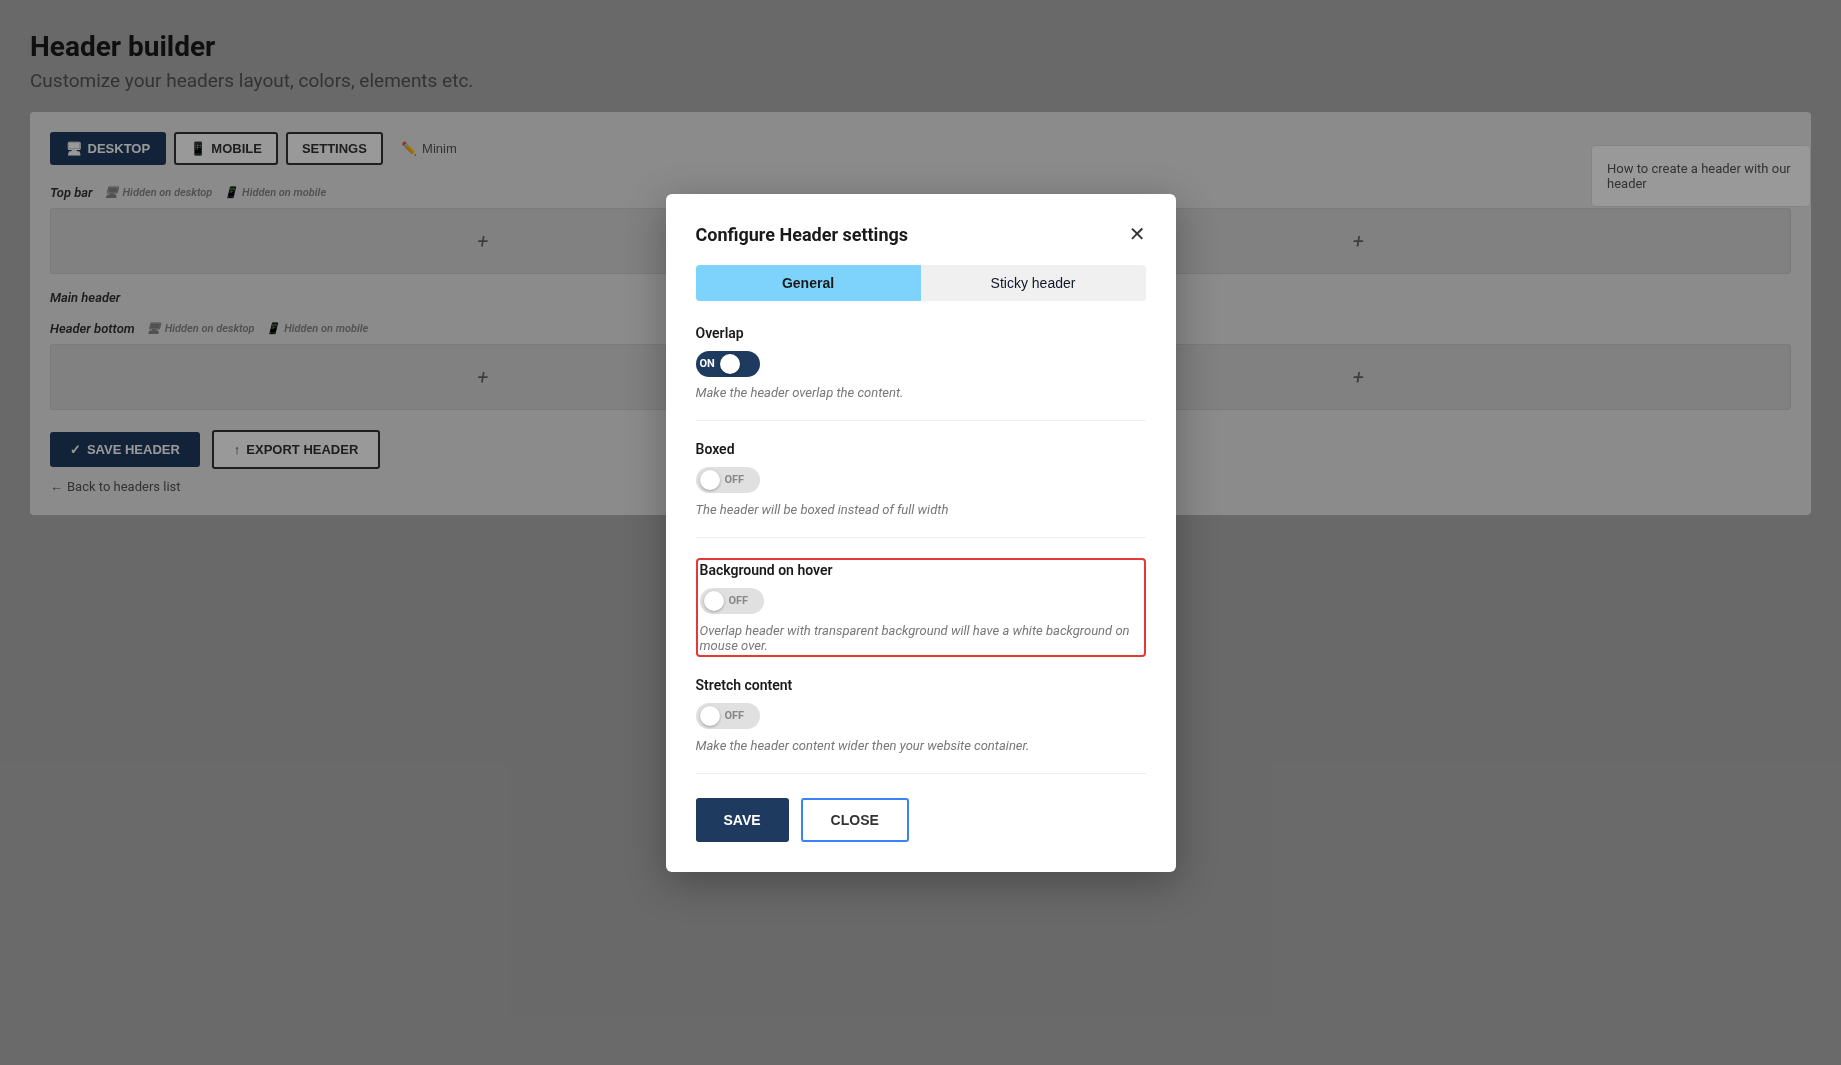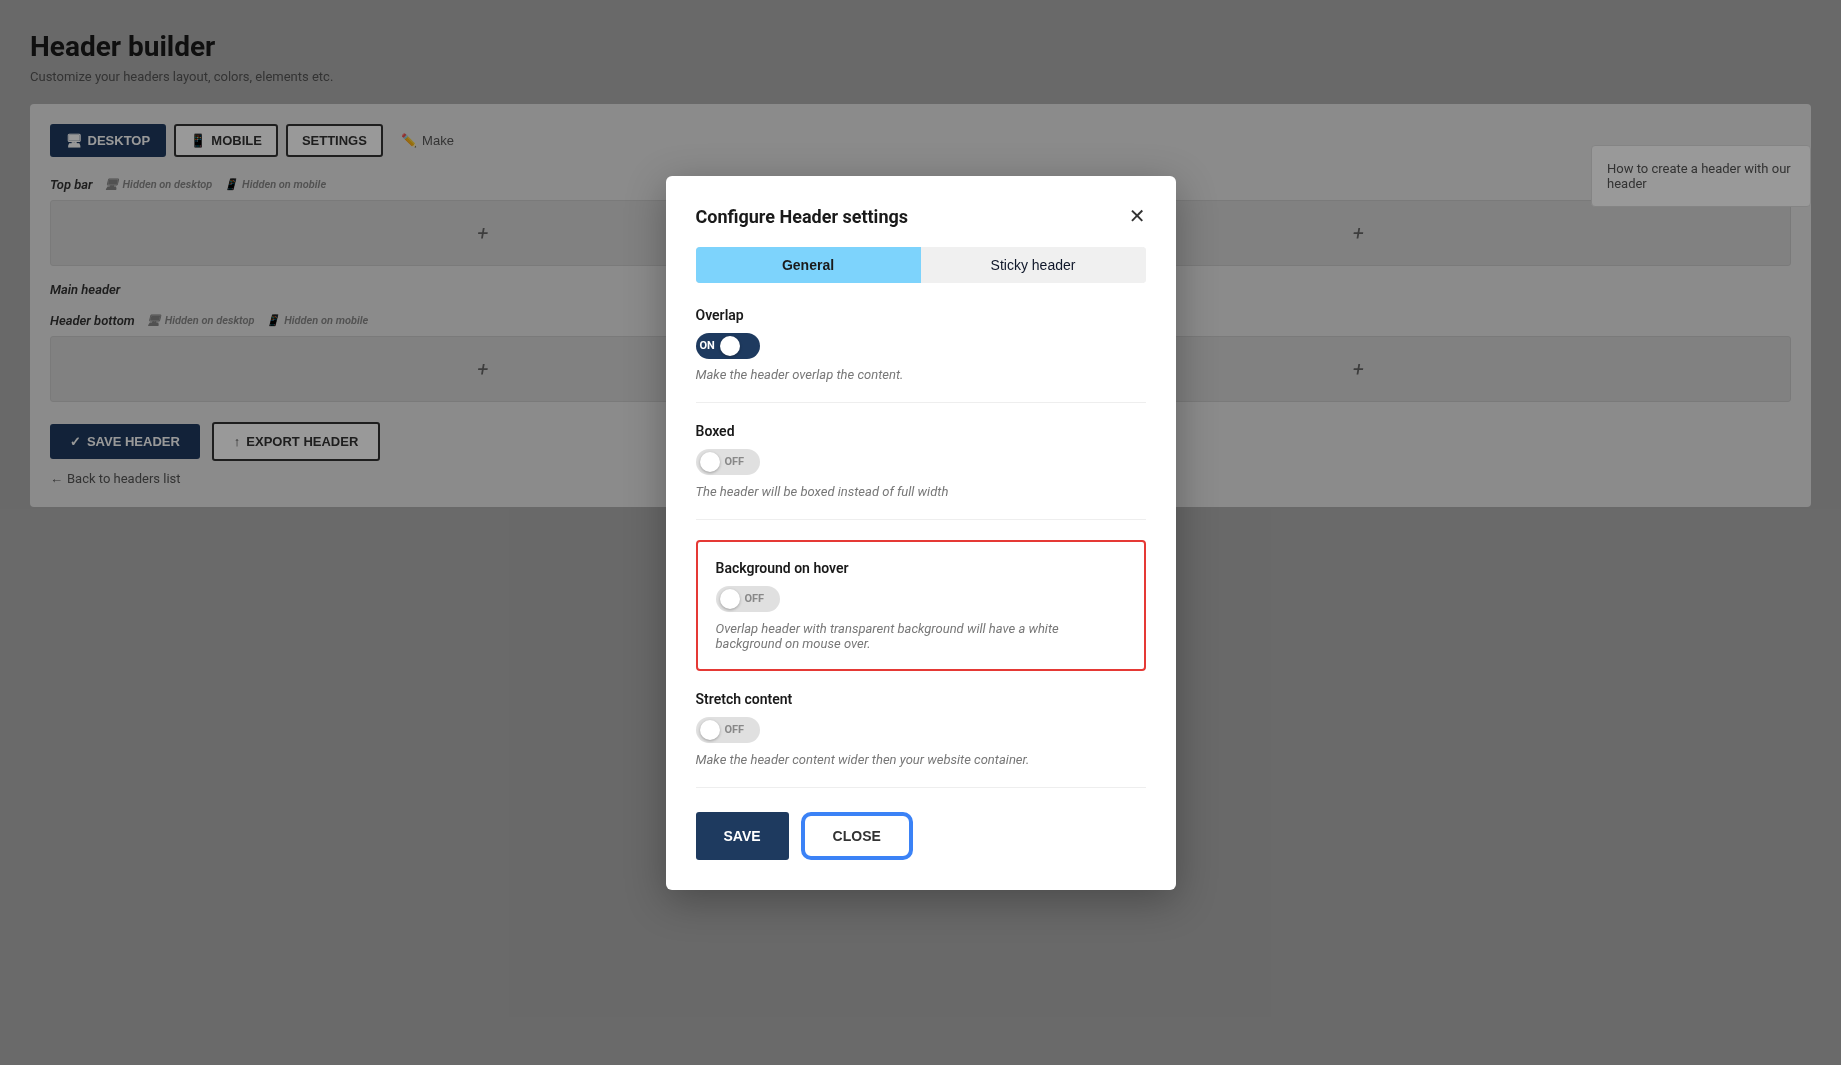--- a/index.html
+++ b/index.html
@@ -20,21 +20,21 @@
     }
 
     .page-title {
       font-size: 28px;
       font-weight: 700;
       color: #1a1a1a;
       margin-bottom: 6px;
     }
 
     .page-subtitle {
-      font-size: 13px;
+      font-size: 19px;
       color: #555;
       margin-bottom: 20px;
     }
 
     .builder-area {
       background: #e8e8e8;
       border-radius: 4px;
       padding: 20px;
       position: relative;
     }
@@ -275,21 +275,21 @@
       border-bottom: 1px solid #eee;
     }
 
     .setting-section:last-of-type {
       border-bottom: none;
     }
 
     .setting-section.highlighted {
       border: 2px solid #e53935;
       border-radius: 4px;
-      padding: 18px;
+      padding: 2px;
       margin-bottom: 20px;
     }
 
     .setting-label {
       font-size: 14px;
       font-weight: 600;
       color: #1a1a1a;
       margin-bottom: 10px;
     }
 
@@ -349,25 +349,25 @@
       padding: 12px 28px;
       font-size: 14px;
       font-weight: 600;
       border-radius: 3px;
       cursor: pointer;
     }
 
     .modal-close-footer-btn {
       background: white;
       color: #333;
-      border: 4px solid #3b82f6;
+      border: 2px solid #3b82f6;
       padding: 12px 28px;
       font-size: 14px;
       font-weight: 600;
-      border-radius: 10px;
+      border-radius: 3px;
       cursor: pointer;
     }
   </style>
 </head>
 <body>
 
 <div class="page-bg">
 
   <h1 class="page-title">Header builder</h1>
   <p class="page-subtitle">Customize your headers layout, colors, elements etc.</p>
@@ -382,21 +382,21 @@
       </button>
       <button class="toolbar-btn">
         <span>📱</span>
         <span>MOBILE</span>
       </button>
       <button class="toolbar-btn">
         <span>SETTINGS</span>
       </button>
       <button class="toolbar-btn-pencil">
         <span>✏️</span>
-        <span>Make</span>
+        <span>Minim</span>
       </button>
     </div>
 
     
     <div class="header-section">
       <div class="header-section-title">
         <span>Top bar</span>
         <span class="hidden-badge">
           <span>🖥</span>
           <span>Hidden on desktop</span>

